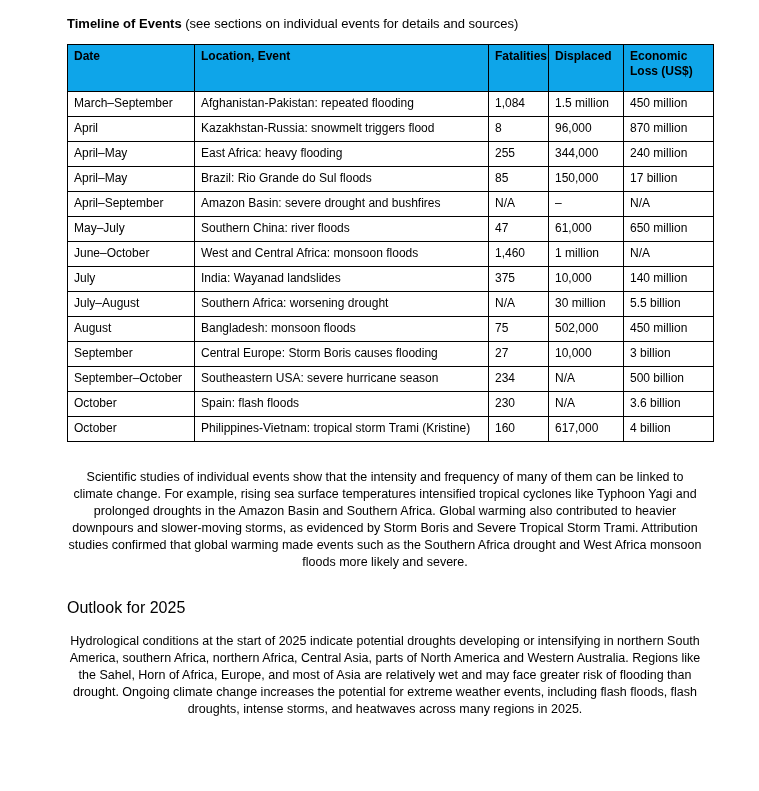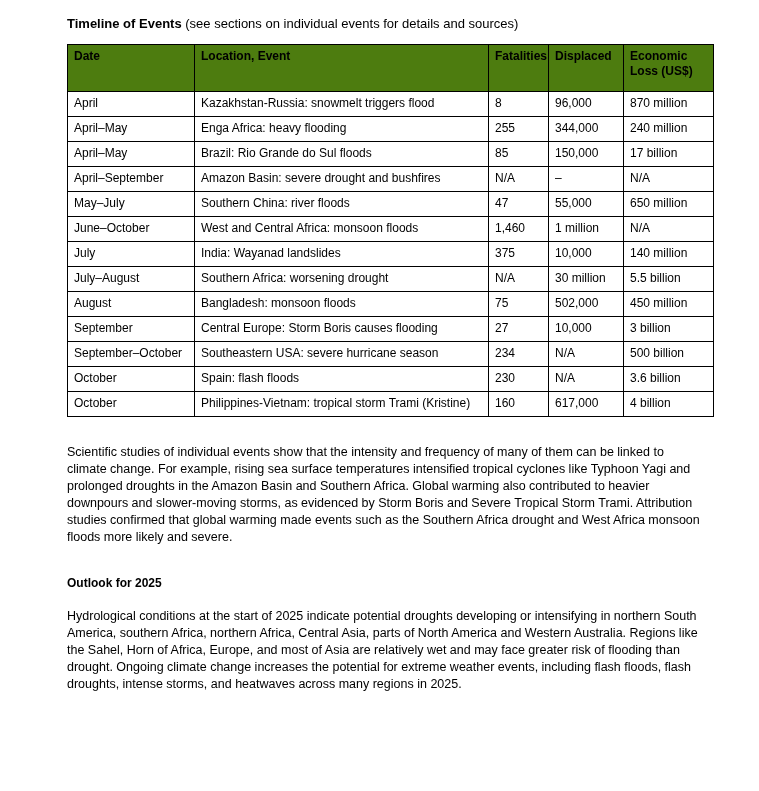--- a/index.html
+++ b/index.html
@@ -35,39 +35,39 @@
   table.events th,
   table.events td {
     border: 1px solid #000000;
     vertical-align: top;
     text-align: left;
     padding: 4px 6px;
     line-height: 15px;
     overflow: hidden;
   }
   table.events th {
-    background: #4d7c0f;
+    background: #0ea5e9;
     font-weight: bold;
     height: 38px;
   }
   table.events td {
     height: 16px;
     white-space: nowrap;
   }
   .body-text {
     margin: 27px 0 0 0;
     width: 636px;
     font-size: 12.5px;
     line-height: 17px;
-    text-align: left;
+    text-align: center;
   }
   .heading2 {
     margin: 29px 0 0 0;
-    font-size: 12px;
-    font-weight: bold;
+    font-size: 16px;
+    font-weight: normal;
     line-height: 16px;
   }
   .body-text.second { margin-top: 17px; }
 </style>
 </head>
 <body>
 
 <div class="page">
 
   <p class="doc-title"><span class="bold">Timeline of Events</span><span> (see sections on individual events for details and sources)</span></p>
@@ -84,29 +84,36 @@
       <tr>
         <th>Date</th>
         <th>Location, Event</th>
         <th>Fatalities</th>
         <th>Displaced</th>
         <th>Economic Loss (US$)</th>
       </tr>
     </thead>
     <tbody>
         <tr>
+          <td>March–September</td>
+          <td>Afghanistan-Pakistan: repeated flooding</td>
+          <td>1,084</td>
+          <td>1.5 million</td>
+          <td>450 million</td>
+        </tr>
+        <tr>
           <td>April</td>
           <td>Kazakhstan-Russia: snowmelt triggers flood</td>
           <td>8</td>
           <td>96,000</td>
           <td>870 million</td>
         </tr>
         <tr>
           <td>April–May</td>
-          <td>Enga Africa: heavy flooding</td>
+          <td>East Africa: heavy flooding</td>
           <td>255</td>
           <td>344,000</td>
           <td>240 million</td>
         </tr>
         <tr>
           <td>April–May</td>
           <td>Brazil: Rio Grande do Sul floods</td>
           <td>85</td>
           <td>150,000</td>
           <td>17 billion</td>
@@ -115,21 +122,21 @@
           <td>April–September</td>
           <td>Amazon Basin: severe drought and bushfires</td>
           <td>N/A</td>
           <td>–</td>
           <td>N/A</td>
         </tr>
         <tr>
           <td>May–July</td>
           <td>Southern China: river floods</td>
           <td>47</td>
-          <td>55,000</td>
+          <td>61,000</td>
           <td>650 million</td>
         </tr>
         <tr>
           <td>June–October</td>
           <td>West and Central Africa: monsoon floods</td>
           <td>1,460</td>
           <td>1 million</td>
           <td>N/A</td>
         </tr>
         <tr>

